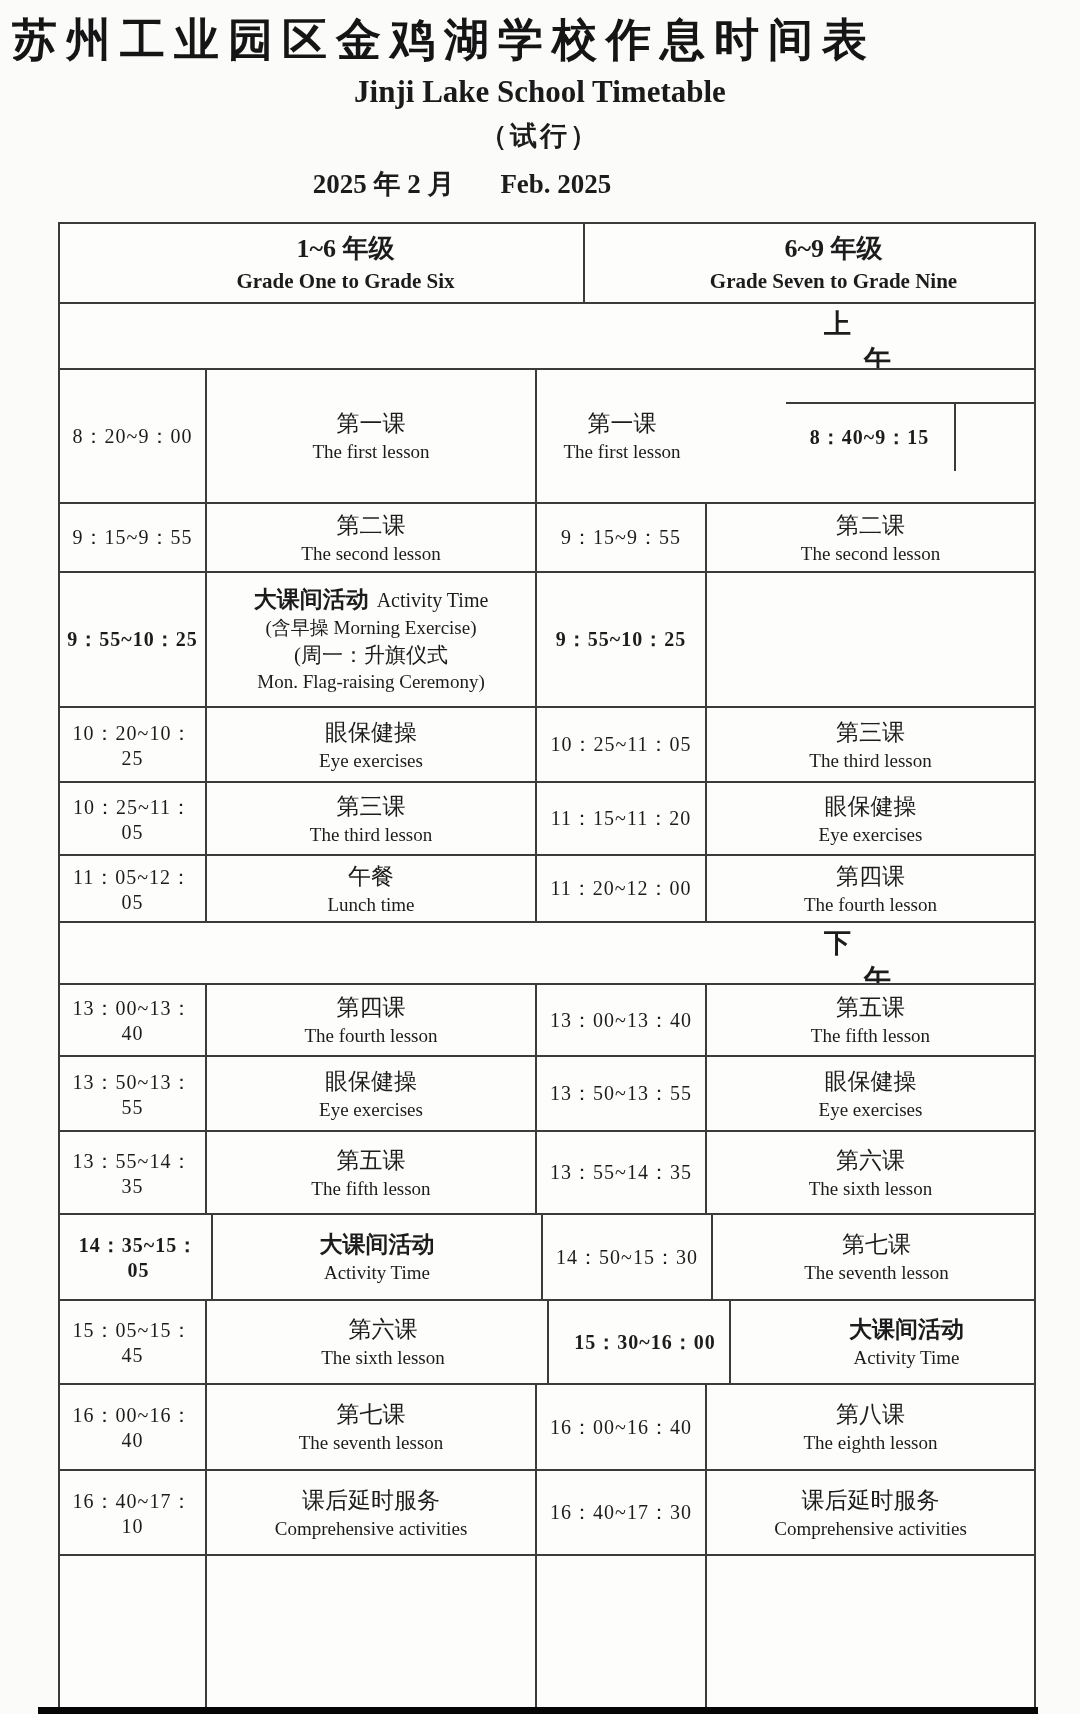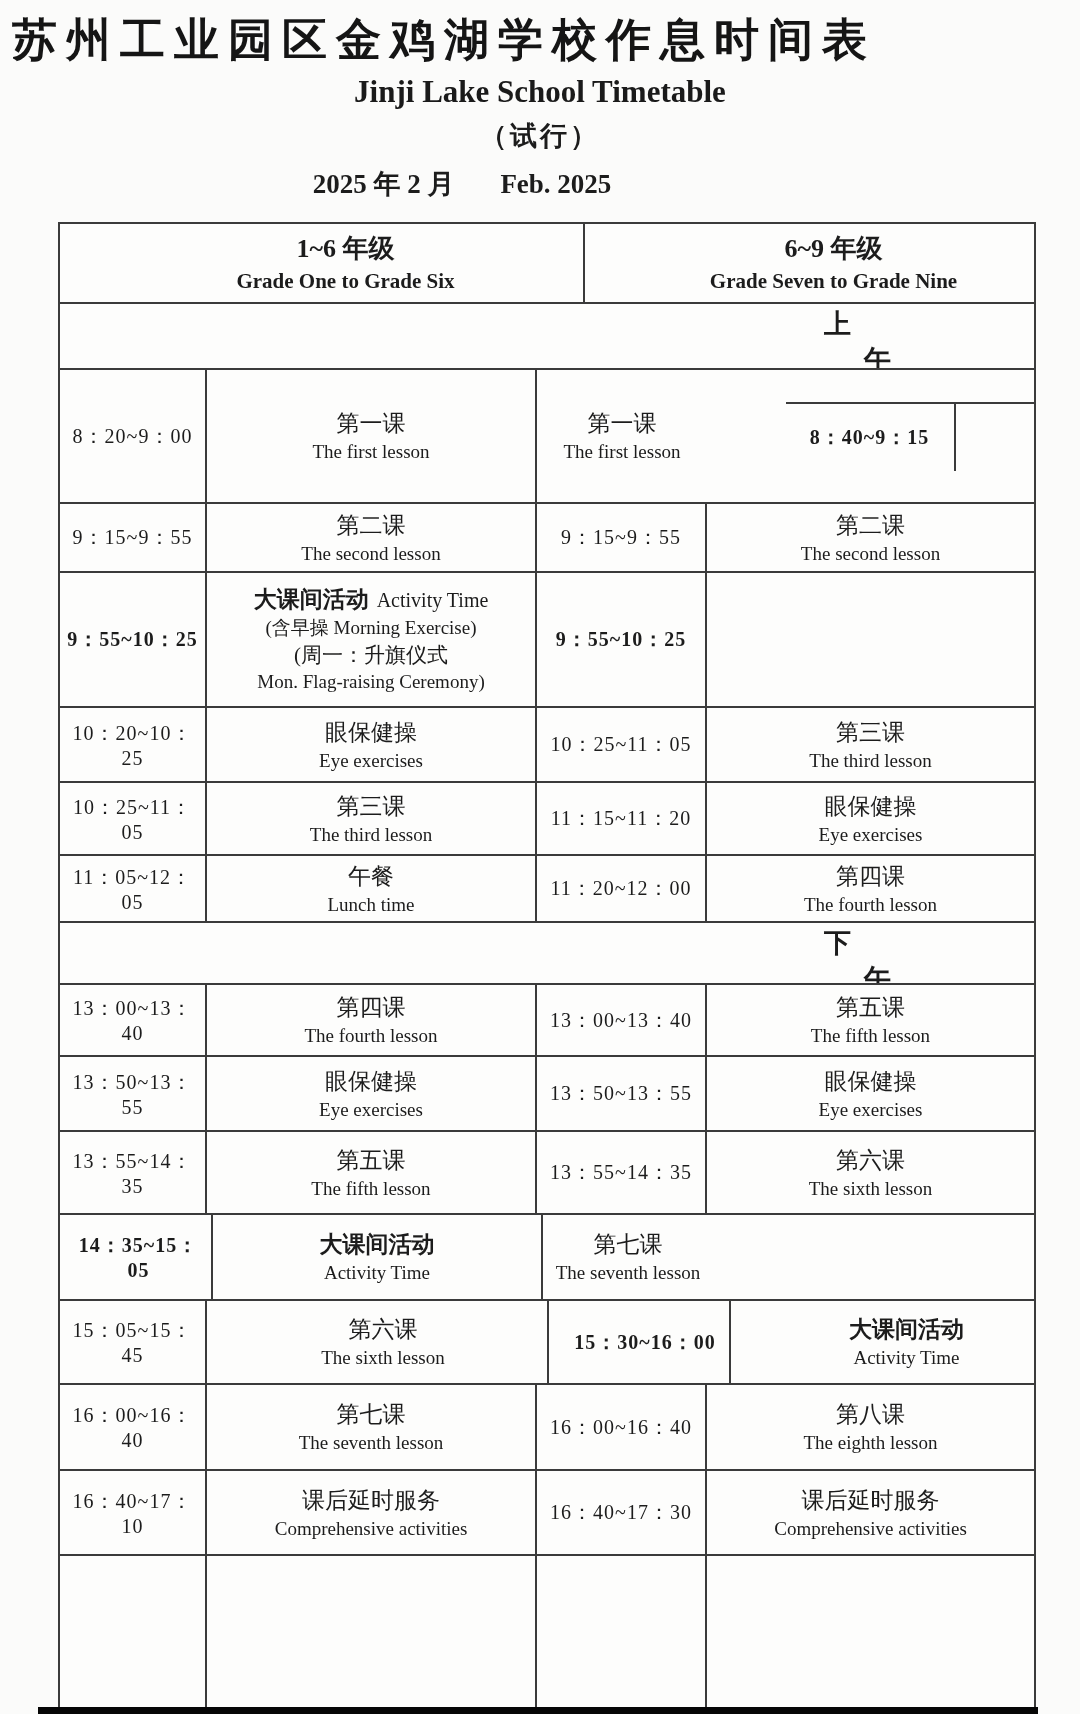--- a/index.html
+++ b/index.html
@@ -271,20 +271,23 @@
   </div>
 
   <div class="row cols4" style="height:84px;padding-left:6px;">
     <div class="cell">
         <div class="time b">14：35~15：05</div>
       </div>
     <div class="cell">
       <div class="zh b">大课间活动</div>
       <div class="en">Activity Time</div>
     </div>
+    <div class="cell">
+        <div class="time">14：50~15：30</div>
+      </div>
     <div class="cell last">
       <div class="zh">第七课</div>
       <div class="en">The seventh lesson</div>
     </div>
   </div>
 
   <div class="row cols4" style="height:82px;gap:12px;">
     <div class="cell">
         <div class="time">15：05~15：45</div>
       </div>

